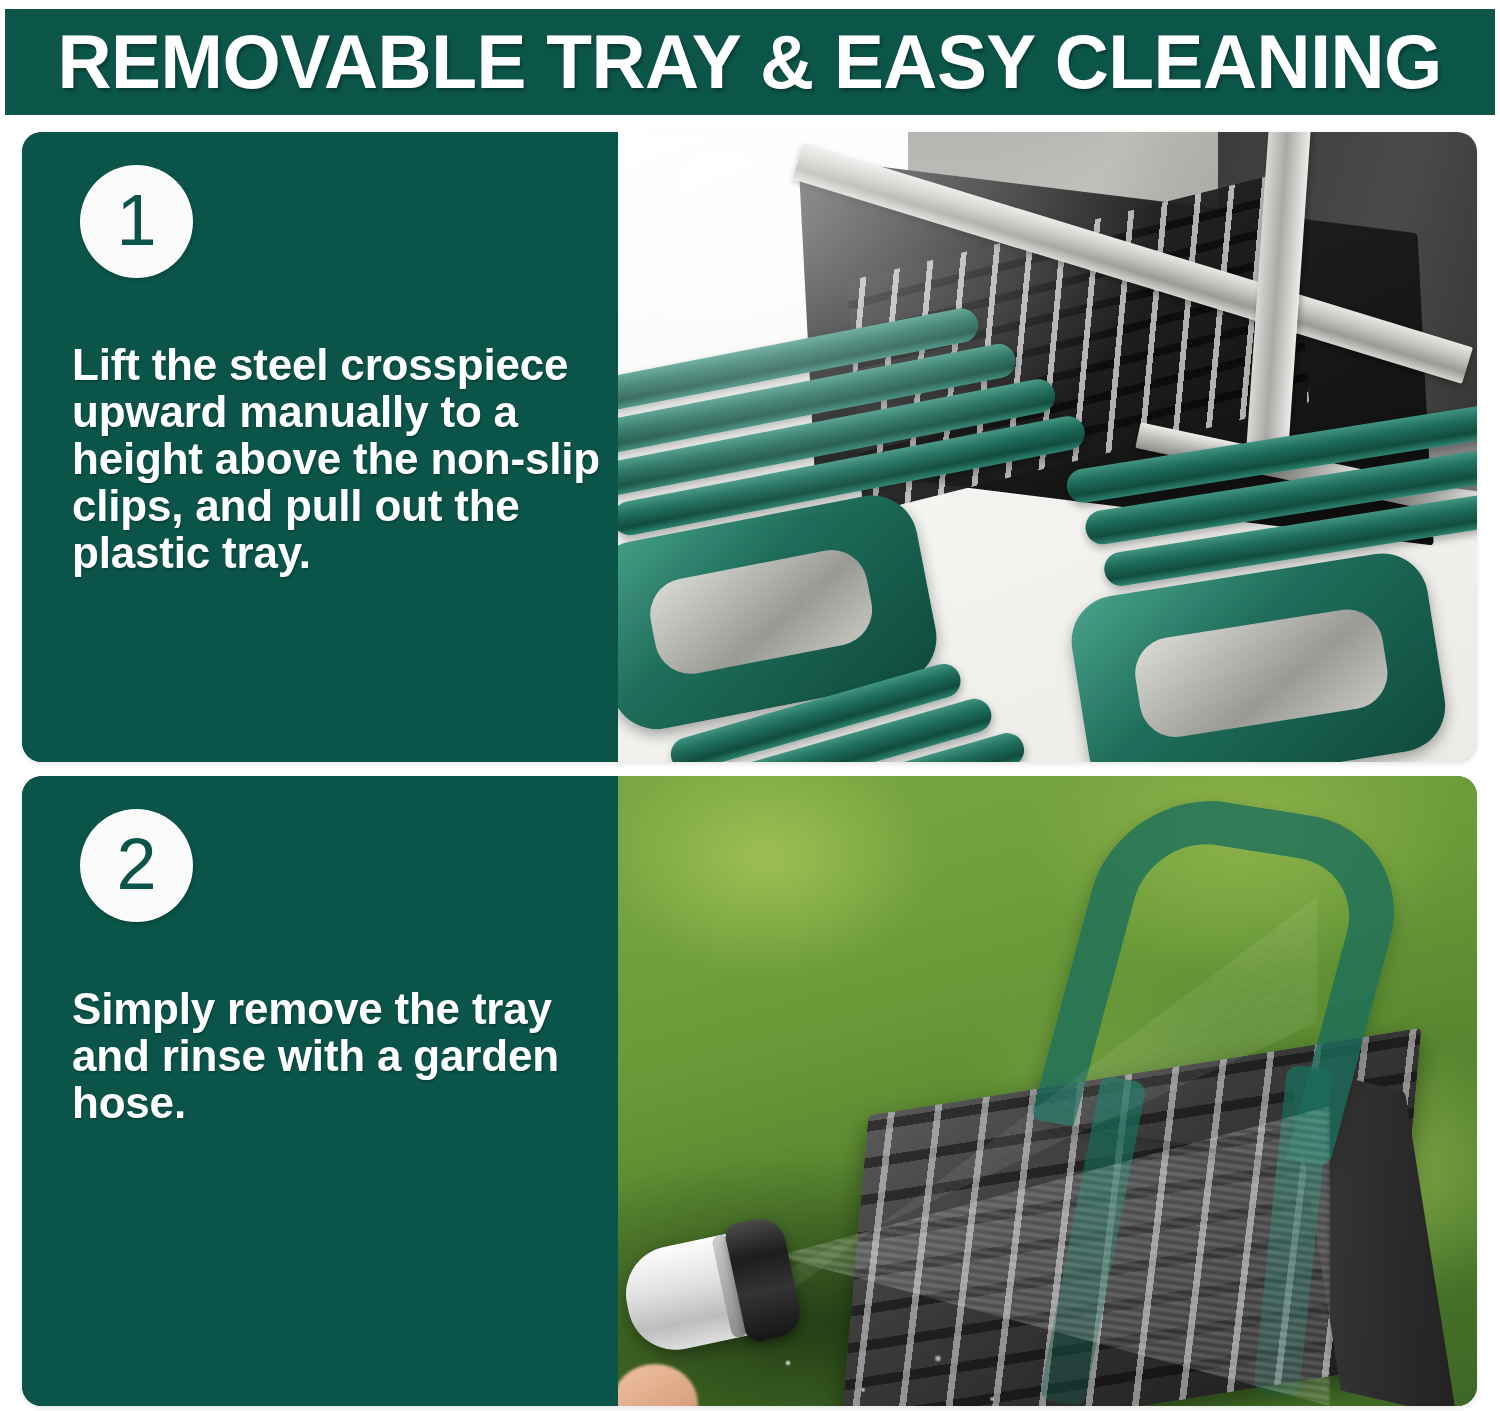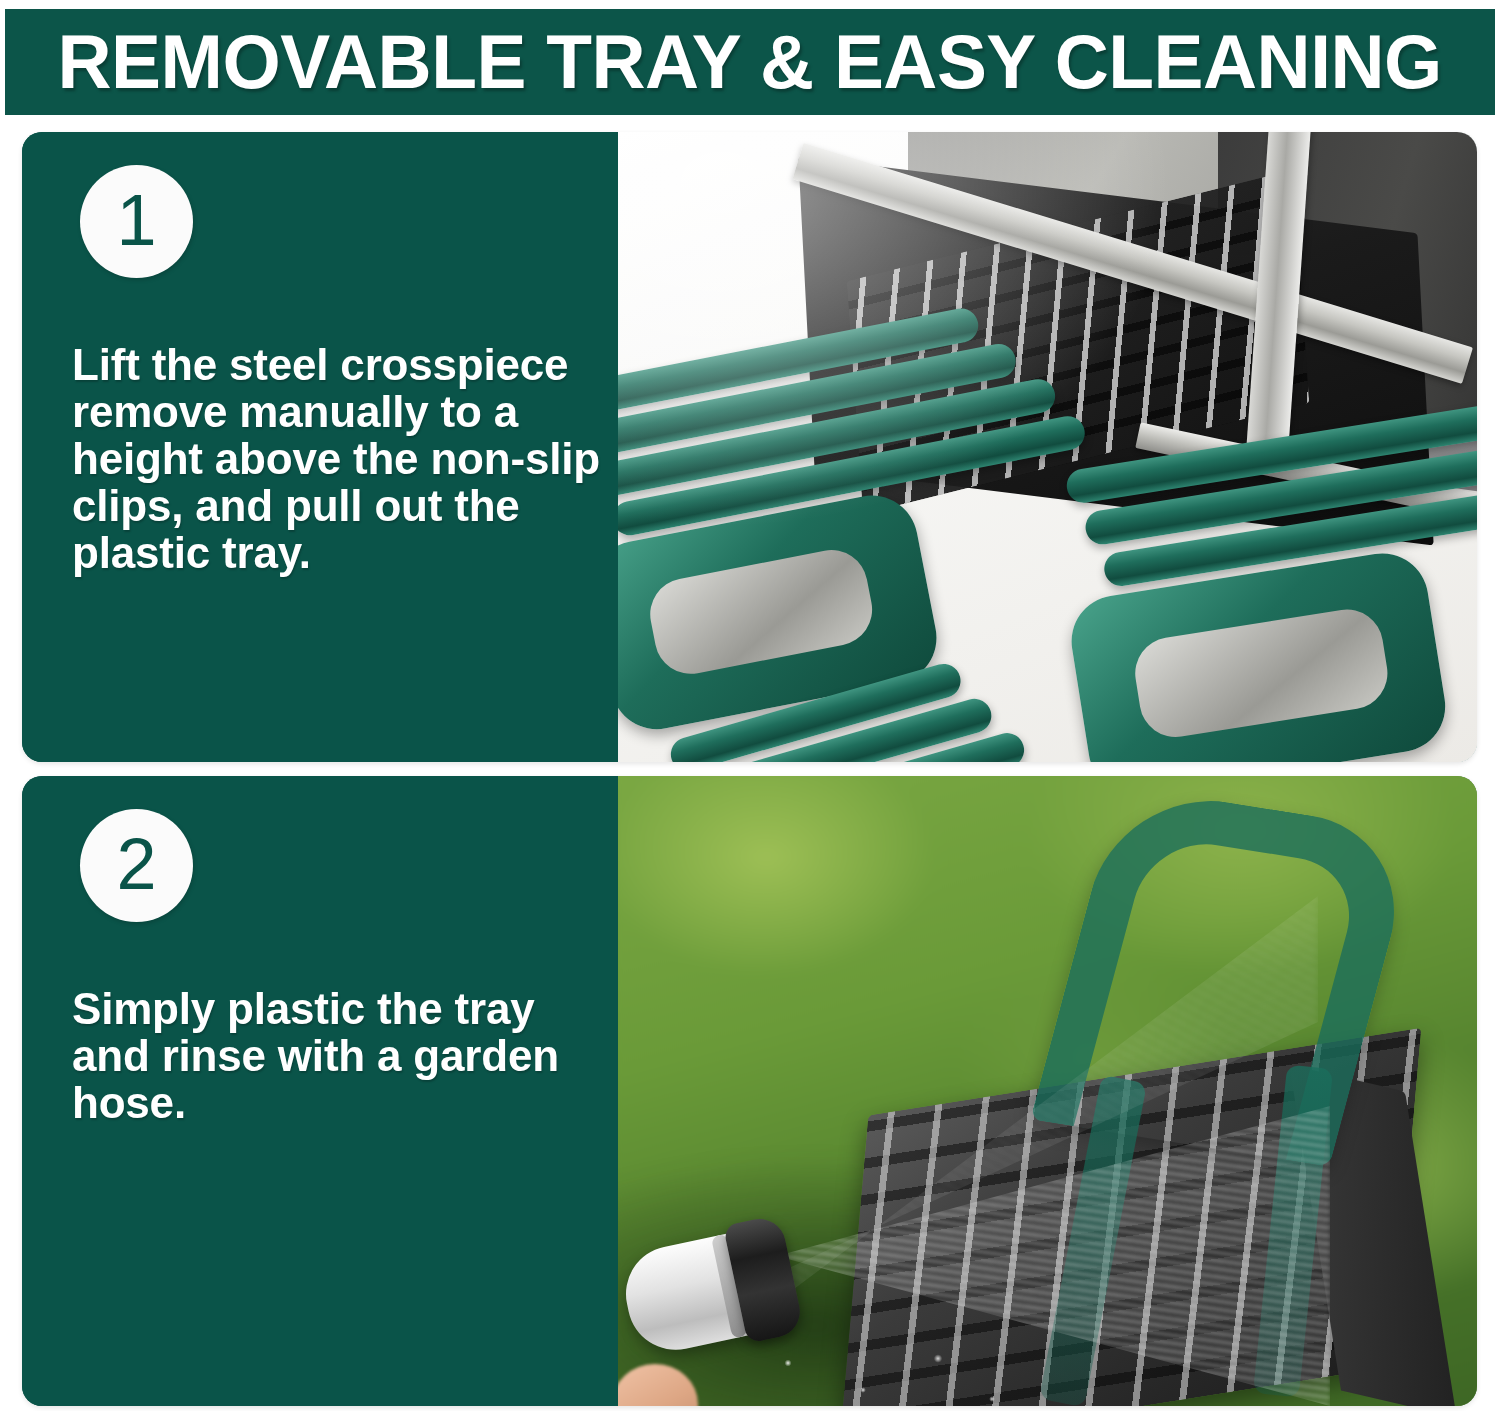--- a/index.html
+++ b/index.html
@@ -384,21 +384,21 @@
 <div class="header-banner">
   <div class="header-title">REMOVABLE TRAY &amp; EASY CLEANING</div>
 </div>
 
 <div class="panel" id="panel-1">
 
   <div class="panel-text-col">
     <div class="step-badge">
       <span class="step-badge-num">1</span>
     </div>
-    <div class="step-text">Lift the steel crosspiece remove manually to a height above the non-slip clips, and pull out the plastic tray.</div>
+    <div class="step-text">Lift the steel crosspiece upward manually to a height above the non-slip clips, and pull out the plastic tray.</div>
   </div>
 
   <div class="panel-photo-col">
     <div class="photo-kneeler">
       <div class="pk-bg-white"></div>
       <div class="pk-frame-back"></div>
       <div class="pk-rightwall"></div>
       <div class="pk-cavity"></div>
       <div class="pk-tray"></div>
       <div class="pk-crossbar"></div>
@@ -434,21 +434,21 @@
     </div>
   </div>
 </div>
 
 <div class="panel" id="panel-2">
 
   <div class="panel-text-col">
     <div class="step-badge">
       <span class="step-badge-num">2</span>
     </div>
-    <div class="step-text">Simply plastic the tray and rinse with a garden hose.</div>
+    <div class="step-text">Simply remove the tray and rinse with a garden hose.</div>
   </div>
 
   <div class="panel-photo-col">
     <div class="photo-hose">
       <div class="ph-grass"></div>
       <div class="ph-grass-dark"></div>
 
       <div class="ph-tray"></div>
       <div class="ph-tray-lip"></div>
 

